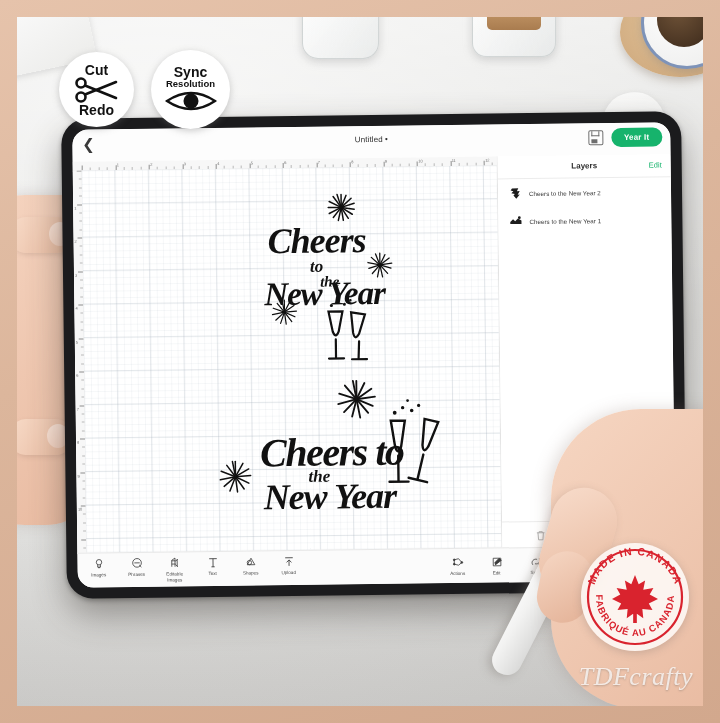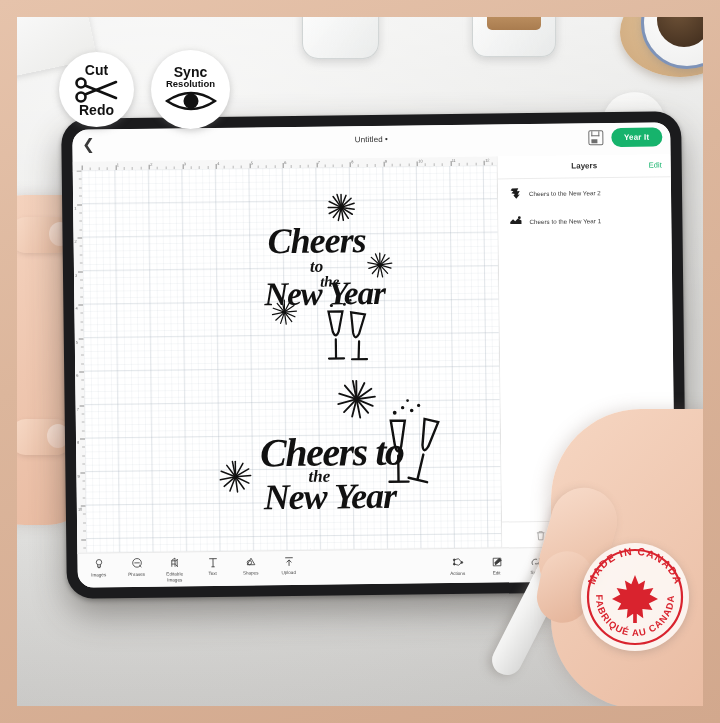--- a/index.html
+++ b/index.html
@@ -676,15 +676,16 @@
       </text>
       <text font-family="Liberation Sans, sans-serif" font-size="9.5" font-weight="bold" fill="#d9232e" letter-spacing="1">
         <textPath href="#arcBot" startOffset="50%" text-anchor="middle">FABRIQUÉ AU CANADA</textPath>
       </text>
       <g fill="#d9232e" transform="translate(54,56) scale(.92)">
         <path d="M0,-26 L4,-16 L11,-20 L9,-10 L20,-12 L16,-5 L25,0 L15,5 L19,12 L8,11 L9,21 L2,16 L2,26 L-2,26 L-2,16 L-9,21 L-8,11 L-19,12 L-15,5 L-25,0 L-16,-5 L-20,-12 L-9,-10 L-11,-20 L-4,-16 Z"></path>
       </g>
     </svg>
   </div>
 
+  <div class="watermark">TDFcrafty</div>
 
 </div>
 </div>
 
 </body></html>

